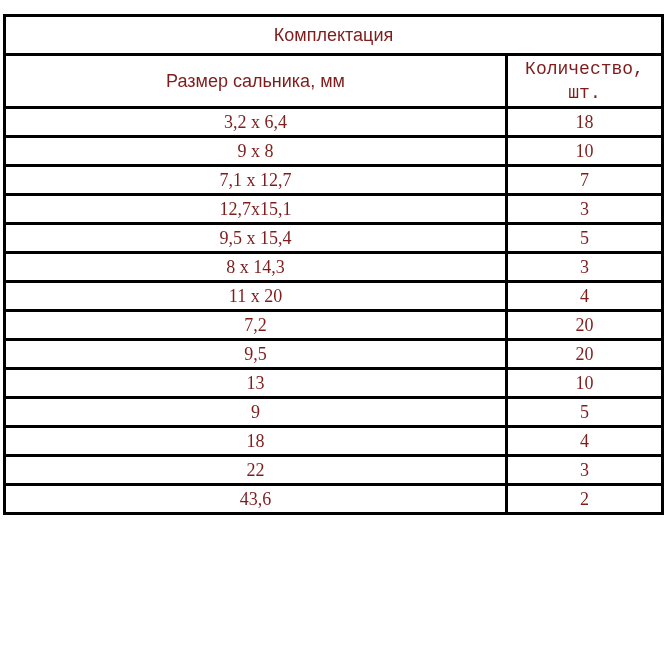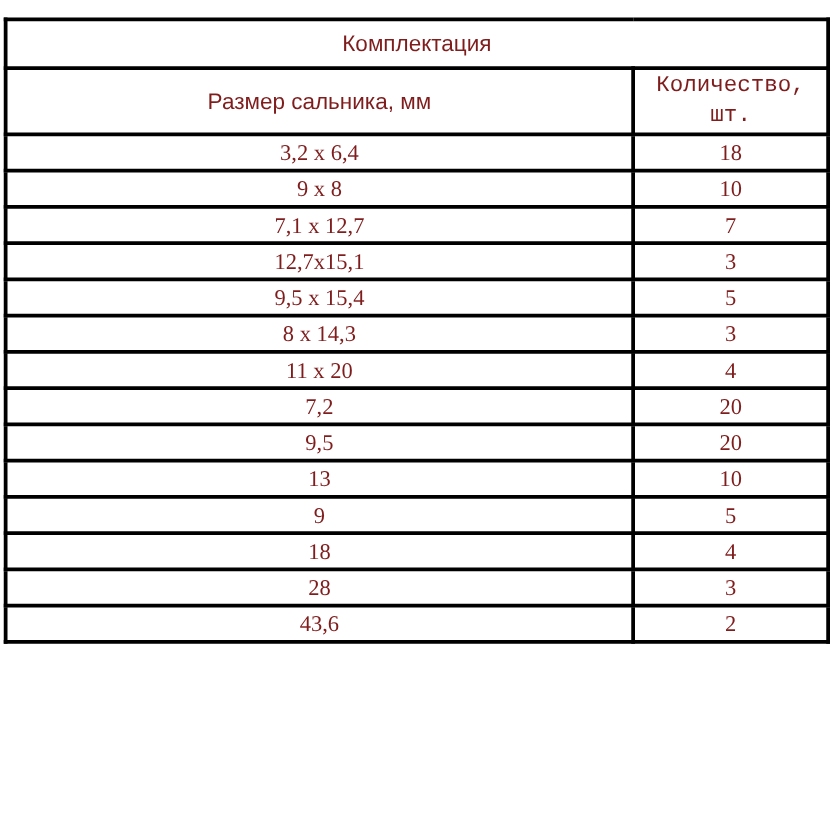--- a/index.html
+++ b/index.html
@@ -91,21 +91,21 @@
       </tr>
       <tr>
         <td>9</td>
         <td>5</td>
       </tr>
       <tr>
         <td>18</td>
         <td>4</td>
       </tr>
       <tr>
-        <td>28</td>
+        <td>22</td>
         <td>3</td>
       </tr>
       <tr>
         <td>43,6</td>
         <td>2</td>
       </tr>
     </tbody>
 </table>
 
 </body></html>

